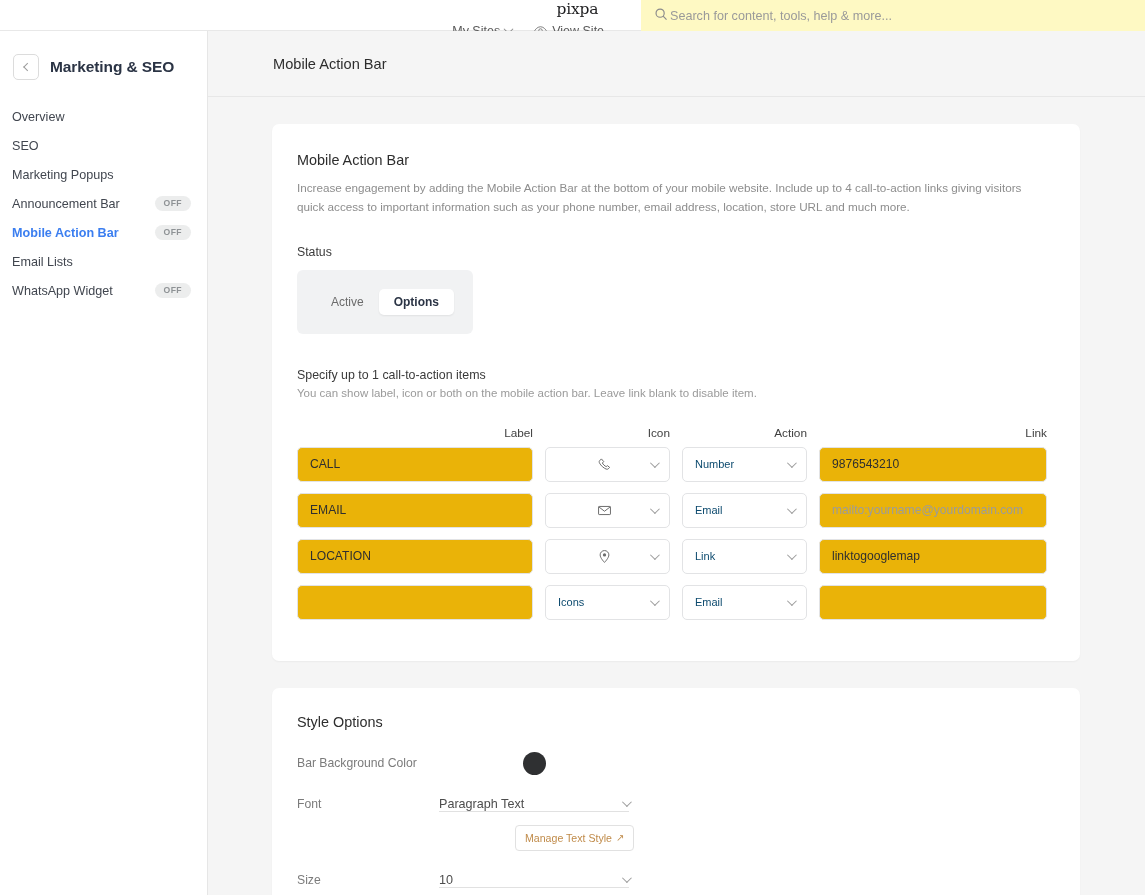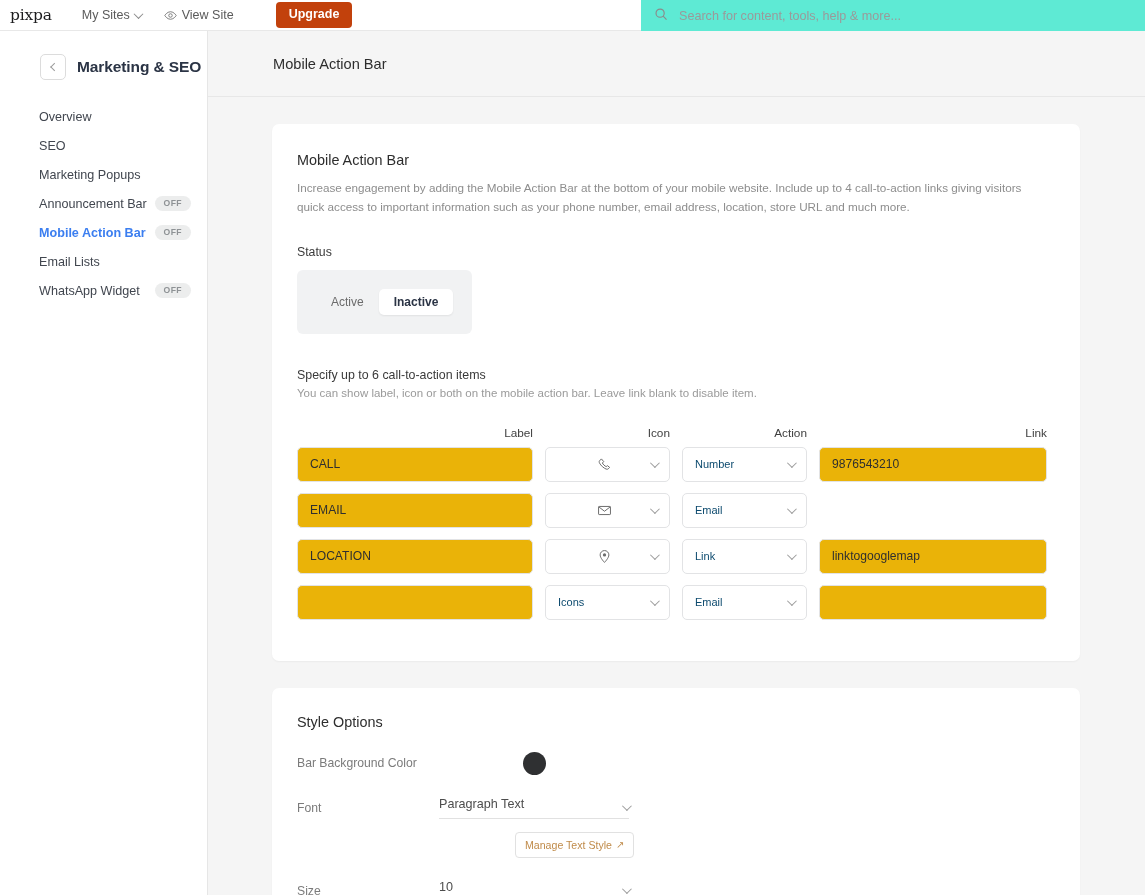--- a/index.html
+++ b/index.html
@@ -11,21 +11,21 @@
     font-family: "Liberation Sans", sans-serif;
     -webkit-font-smoothing: antialiased;
   }
 
   
   .topbar {
     position: absolute; top: 0; left: 0;
     width: 1145px; height: 31px;
     background: #ffffff;
     border-bottom: 1px solid #e8e8e8;
-    display: flex; align-items: center;
+    display: flex; align-items: center; flex-direction: column;
   }
   .brand {
     margin-left: 10px;
     font-size: 15.5px;
     letter-spacing: -0.2px;
     color: #1d1d1f;
     font-weight: 400;
     font-family: "DejaVu Serif", serif;
   }
   .topnav {
@@ -54,40 +54,38 @@
     padding: 6px 13px;
     border-radius: 4px;
     border: none;
     cursor: pointer;
     line-height: 1.1;
     font-family: "Liberation Sans", sans-serif;
   }
   .search-wrap {
     position: absolute; left: 641px; top: 0;
     width: 504px; height: 31px;
-    background: #5eead4;
+    background: #fef9c3;
     display: flex; align-items: center;
     padding-left: 13px;
-    gap: 9px;
   }
   .search-input {
     border: none; background: transparent; outline: none;
     font-size: 12.6px; color: #5d5d5d;
     font-family: "Liberation Sans", sans-serif;
     width: 440px;
   }
   .search-input::placeholder { color: #9a9a9a; }
 
   
   .sidebar {
     position: absolute; top: 31px; left: 0;
     width: 208px; height: 864px;
     background: #ffffff;
     border-right: 1px solid #e6e6e6;
-    padding-left: 27px;
   }
   .sb-head {
     display: flex; align-items: center;
     gap: 11px;
     padding: 23px 0 0 13px;
   }
   .back-btn {
     width: 26px; height: 26px;
     border: 1px solid #dcdcdc;
     border-radius: 5px;
@@ -271,22 +269,21 @@
   .swatch {
     width: 23px; height: 23px;
     border-radius: 50%;
   }
   .swatch.dark { background: #2f3032; }
   .swatch.light { background: #ececec; }
 
   .underline-sel {
     width: 190px;
     border-bottom: 1px solid #e1e1e1;
-    display: flex; align-items: flex-end;
-    padding-bottom: 7px;
+    display: flex; align-items: center;
     cursor: pointer;
   }
   .underline-sel .uv {
     flex: 1;
     font-size: 12.6px;
     color: #4d4d4d;
   }
   .manage-row {
     display: flex;
     margin-top: 13px;
@@ -382,24 +379,24 @@
     <div class="page-title">Mobile Action Bar</div>
   </div>
 
   <div class="card first">
     <div class="card-title">Mobile Action Bar</div>
     <div class="card-desc">Increase engagement by adding the Mobile Action Bar at the bottom of your mobile website. Include up to 4 call-to-action links giving visitors quick access to important information such as your phone number, email address, location, store URL and much more.</div>
 
     <div class="section-label">Status</div>
     <div class="toggle-group">
       <div class="toggle-opt">Active</div>
-      <div class="toggle-opt sel">Inactive</div>
-    </div>
-
-    <div class="sub-head">Specify up to 6 call-to-action items</div>
+      <div class="toggle-opt sel">Options</div>
+    </div>
+
+    <div class="sub-head">Specify up to 1 call-to-action items</div>
     <div class="sub-desc">You can show label, icon or both on the mobile action bar. Leave link blank to disable item.</div>
 
     <div class="cta-table">
       <div class="cta-head">
         <div class="col-head">Label</div>
           <div></div>
         <div class="col-head">Icon</div>
           <div></div>
         <div class="col-head">Action</div>
           <div></div>
@@ -437,20 +434,21 @@
             </svg>
           </span>
           <span class="chev-dn"></span>
         </div>
         <div></div>
         <div class="sel-box">
           <span class="sel-val">Email</span>
           <span class="chev-dn"></span>
         </div>
         <div></div>
+        <input class="tin" type="text" placeholder="mailto:yourname@yourdomain.com" style="">
       </div>
 
       <div class="cta-row">
         <input class="tin filled" type="text" value="LOCATION" style="">
         <div></div>
         <div class="sel-box icon-sel">
           <span class="sel-val">
             <svg width="15" height="15" viewBox="0 0 24 24" fill="none" stroke="#6d6d6d" stroke-width="1.6" stroke-linejoin="round">
               <path d="M12 21.5s7-7.1 7-12a7 7 0 1 0-14 0c0 4.9 7 12 7 12z"></path>
               <circle cx="12" cy="9.4" r="2.6" fill="#6d6d6d" stroke="none"></circle>

